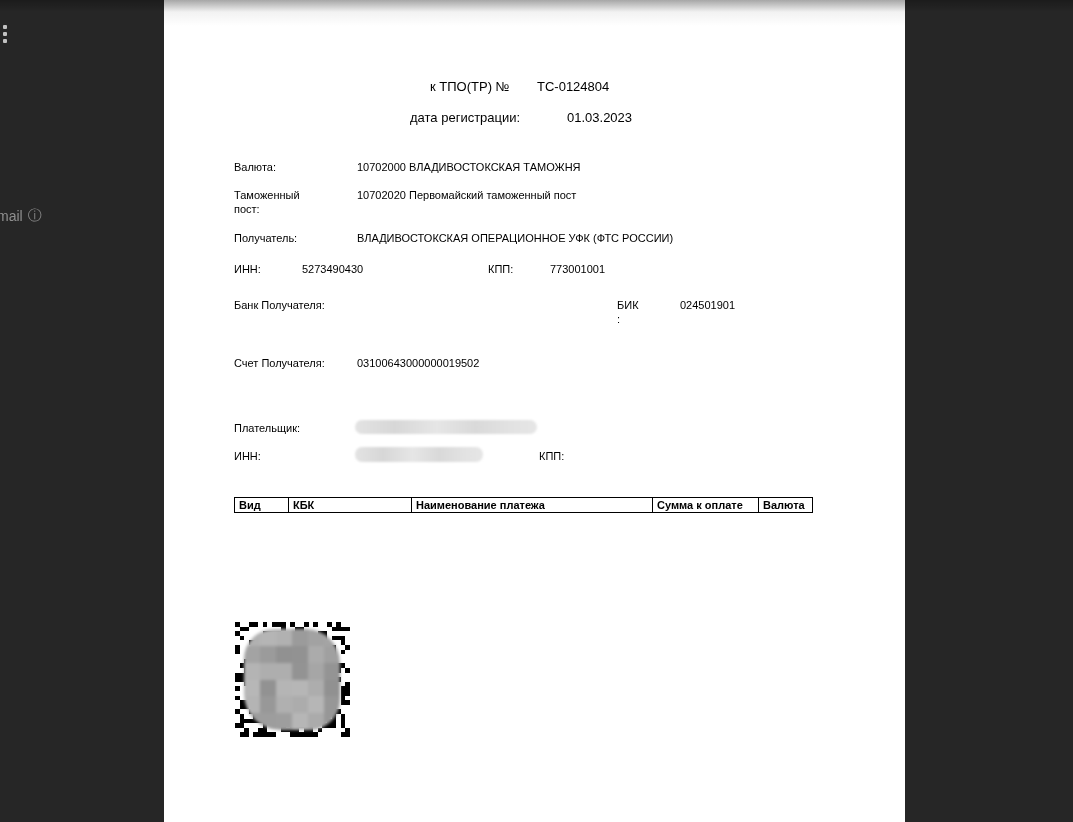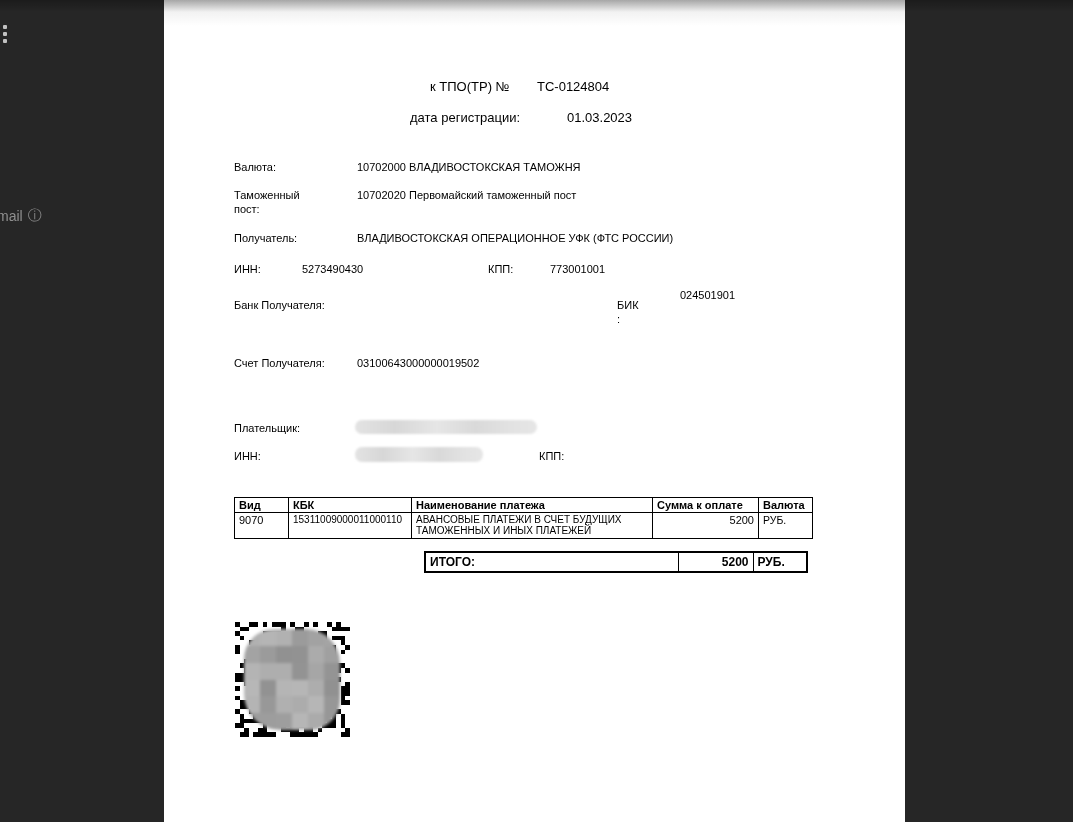--- a/index.html
+++ b/index.html
@@ -90,21 +90,21 @@
   <div class="abs t11" style="left:193px; top:231px;">ВЛАДИВОСТОКСКАЯ ОПЕРАЦИОННОЕ УФК (ФТС РОССИИ)</div>
 
   <div class="abs t11" style="left:70px; top:262px;">ИНН:</div>
   <div class="abs t11" style="left:138px; top:262px;">5273490430</div>
   <div class="abs t11" style="left:324px; top:262px;">КПП:</div>
   <div class="abs t11" style="left:386px; top:262px;">773001001</div>
 
   <div class="abs t11" style="left:70px; top:298px;">Банк Получателя:</div>
   <div class="abs t11 pre" style="left:453px; top:298px; width:34px;">БИК
 :</div>
-  <div class="abs t11" style="left:516px; top:288px;">024501901</div>
+  <div class="abs t11" style="left:516px; top:298px;">024501901</div>
 
   <div class="abs t11" style="left:70px; top:356px;">Счет Получателя:</div>
   <div class="abs t11" style="left:193px; top:356px;">03100643000000019502</div>
 
   <div class="abs t11" style="left:70px; top:421px;">Плательщик:</div>
   <div class="abs redact" style="left:191px; top:420px; width:182px; height:14px;"></div>
 
   <div class="abs t11" style="left:70px; top:449px;">ИНН:</div>
   <div class="abs redact" style="left:191px; top:447px; width:128px; height:15px;"></div>
   <div class="abs t11" style="left:375px; top:449px;">КПП:</div>
@@ -118,39 +118,23 @@
         <col class="col-cur">
     </colgroup>
     <tbody>
         <tr>
       <th>Вид</th>
       <th>КБК</th>
       <th>Наименование платежа</th>
       <th>Сумма к оплате</th>
       <th>Валюта</th>
     </tr>
-    <tr>
-      <td class="cell-vid">9070</td>
-      <td class="cell-kbk">15311009000011000110</td>
-      <td class="cell-name">АВАНСОВЫЕ ПЛАТЕЖИ В СЧЕТ БУДУЩИХ ТАМОЖЕННЫХ И ИНЫХ ПЛАТЕЖЕЙ</td>
-      <td class="cell-sum">5200</td>
-      <td class="cell-cur">РУБ.</td>
-    </tr>
   </tbody>
     </table>
 
-  <table class="total-table">
-    <tbody>
-        <tr>
-      <td class="tot-label">ИТОГО:</td>
-      <td class="tot-sum">5200</td>
-      <td class="tot-cur">РУБ.</td>
-    </tr>
-  </tbody>
-    </table>
 
   <div class="qr">
     <div class="qr-pattern">
         <div style="background: rgb(0, 0, 0);"></div>
         <div style="background: rgb(255, 255, 255);"></div>
         <div style="background: rgb(255, 255, 255);"></div>
         <div style="background: rgb(0, 0, 0);"></div>
         <div style="background: rgb(0, 0, 0);"></div>
         <div style="background: rgb(255, 255, 255);"></div>
         <div style="background: rgb(0, 0, 0);"></div>

